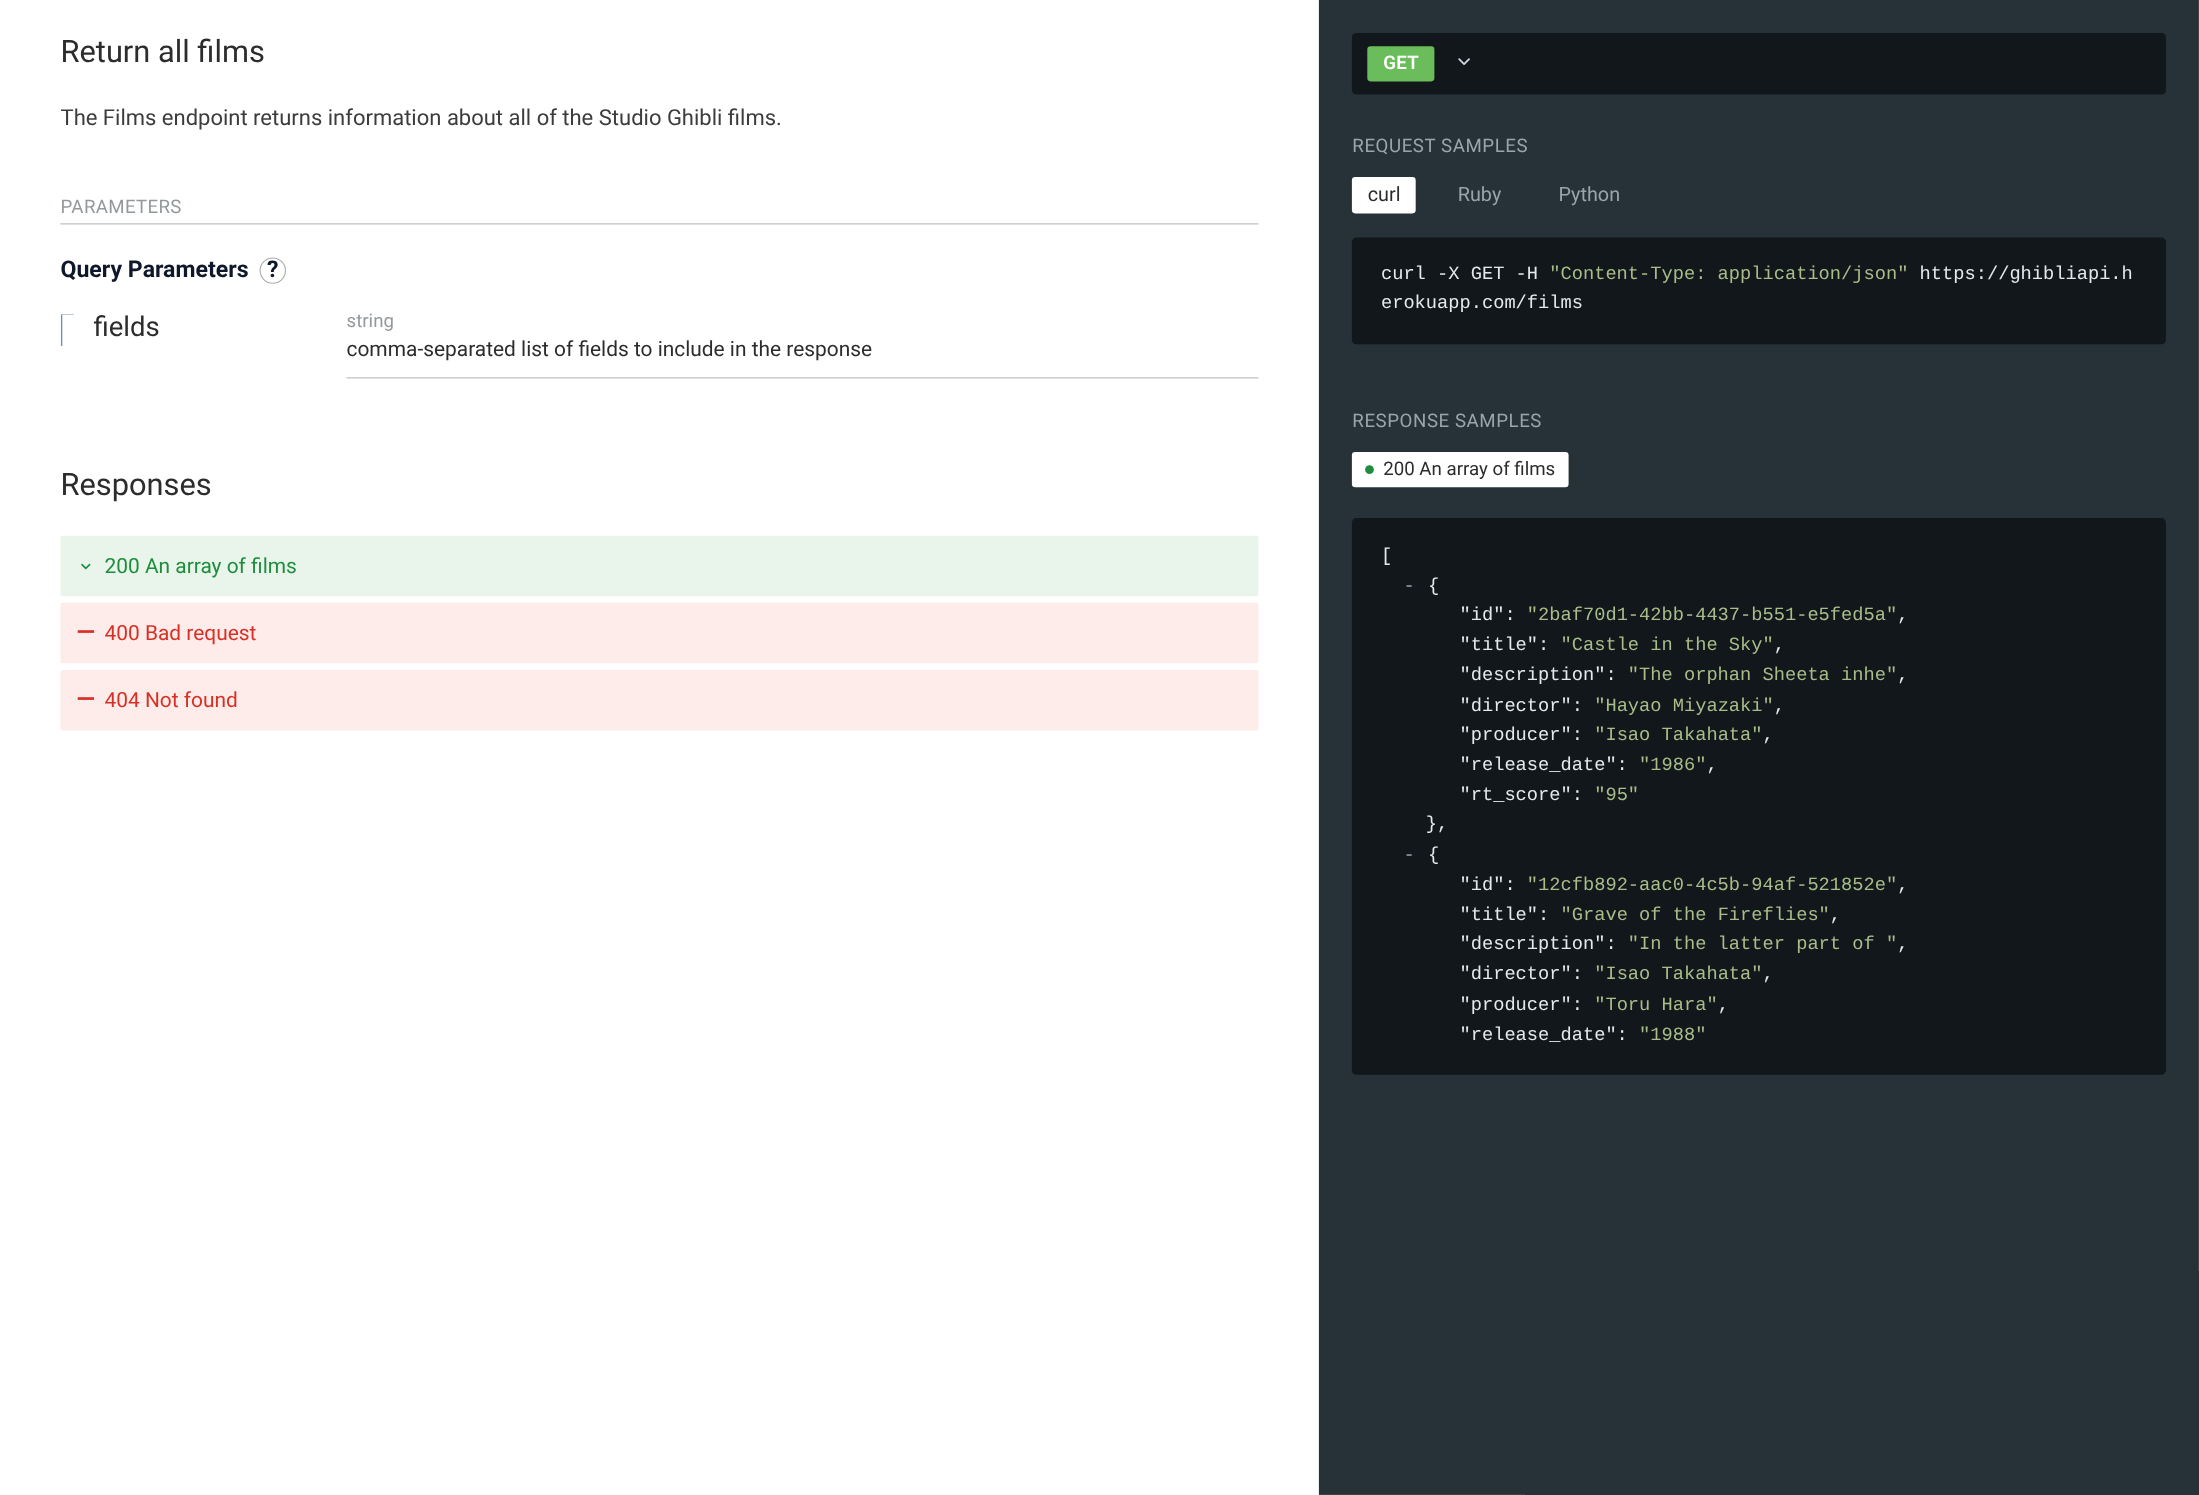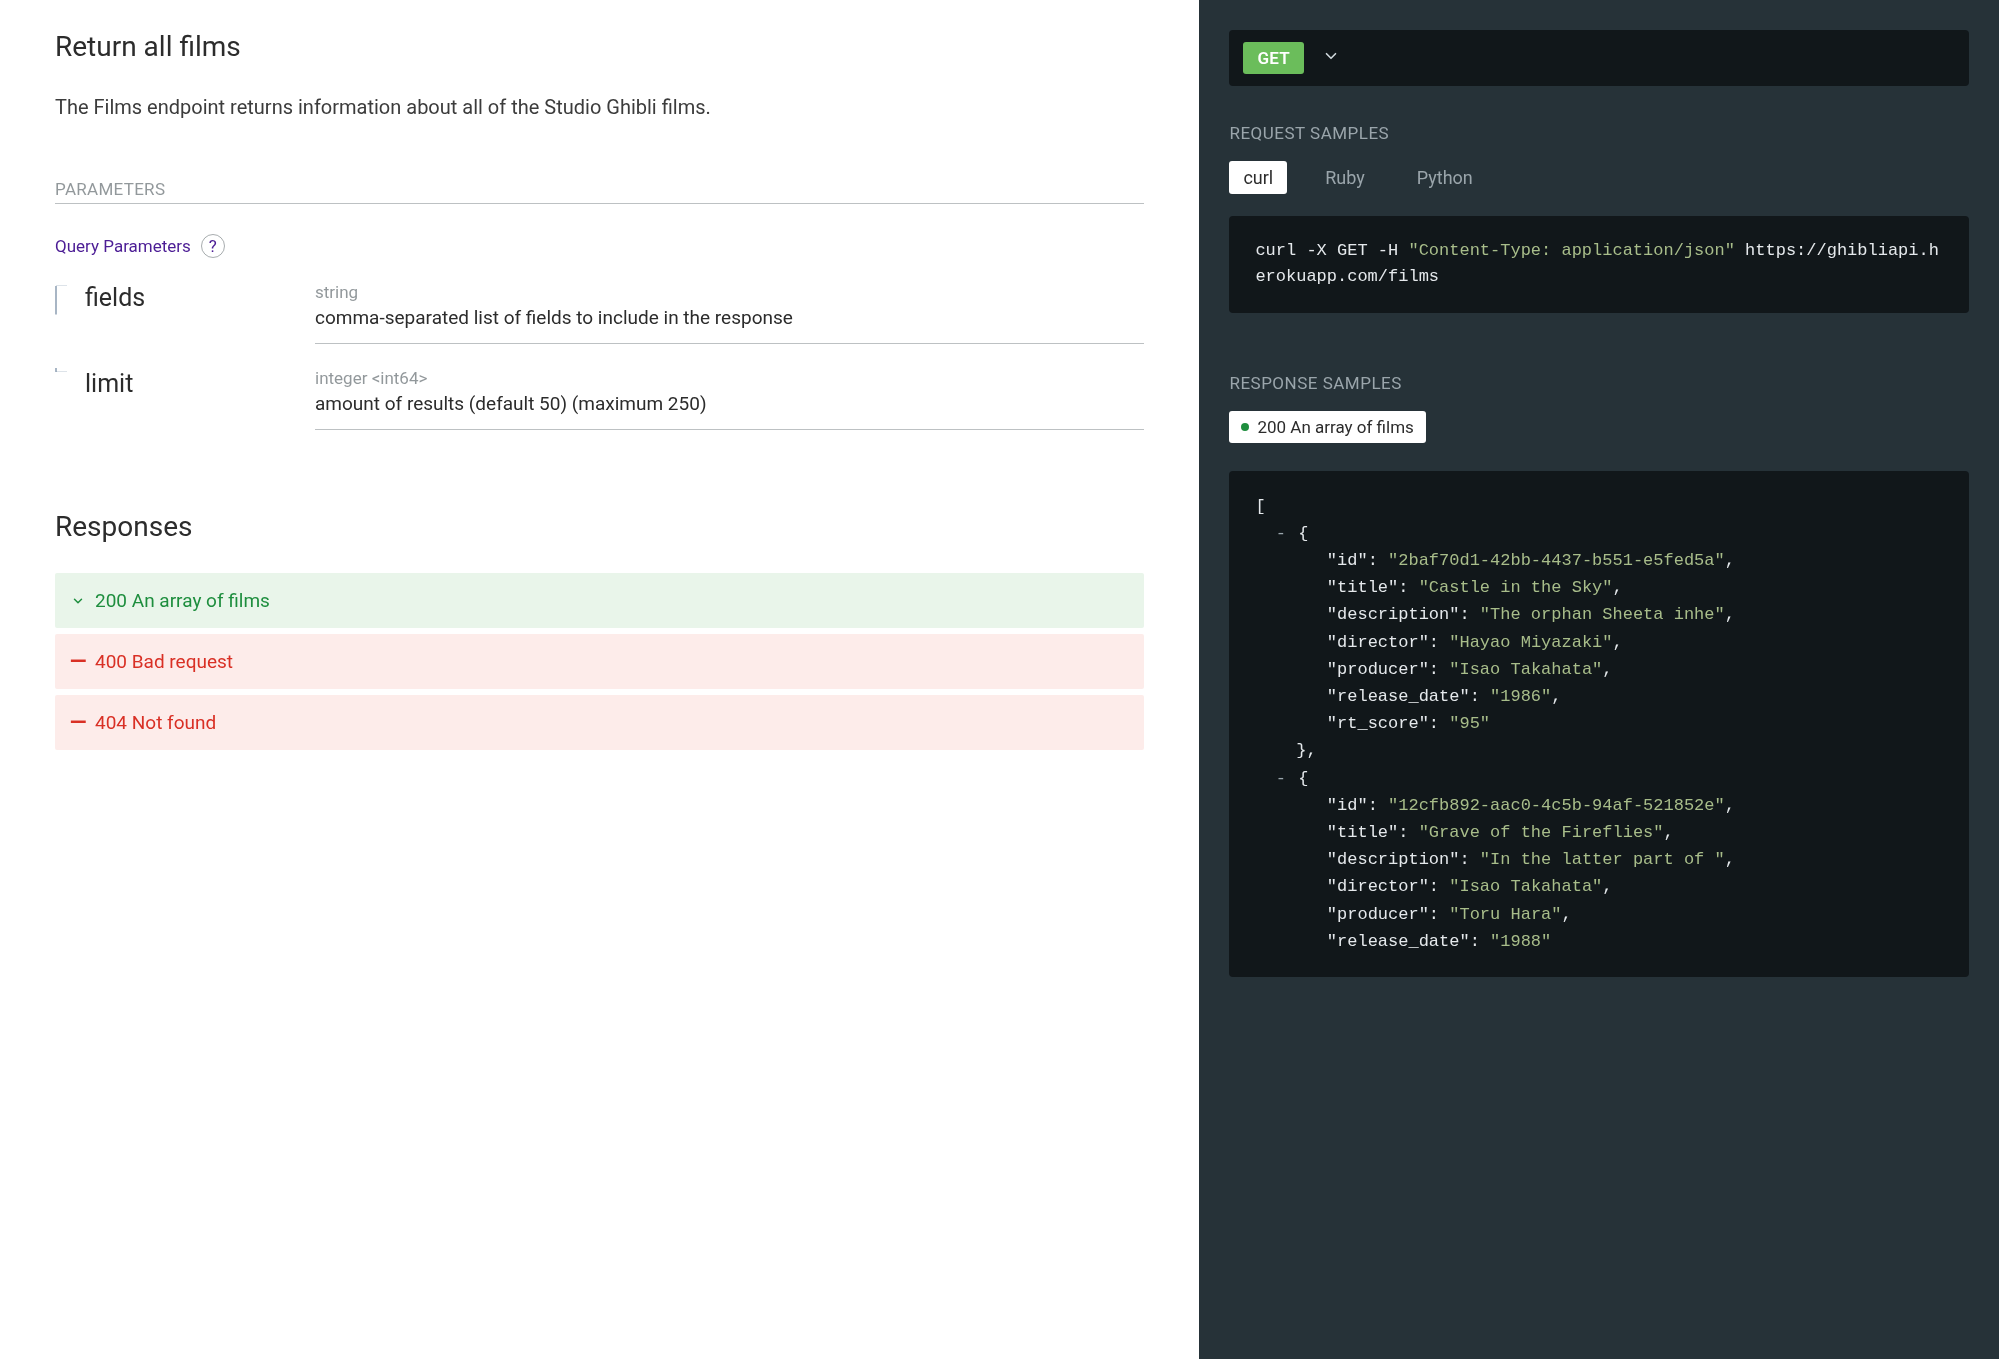--- a/index.html
+++ b/index.html
@@ -46,23 +46,23 @@
     border-bottom: 1px solid rgba(38,50,56,0.3);
     margin-bottom: 30px;
   }
   .qp-header {
     display: flex;
     align-items: center;
     gap: 10px;
     margin-bottom: 24px;
   }
   .qp-header span {
-    font-size: 17px;
-    font-weight: 400;
-    color: #4c1d95;
+    font-size: 21px;
+    font-weight: 700;
+    color: #0f172a;
   }
   .help-circle {
     width: 24px; height: 24px;
     border: 1.3px solid rgba(38,50,56,0.4);
     border-radius: 50%;
     display: flex;
     align-items: center;
     justify-content: center;
     font-size: 14px;
     color: rgba(38,50,56,0.5);
@@ -269,34 +269,20 @@
           <div class="tree-col">
             <svg viewBox="0 0 16 100" preserveAspectRatio="none">
               <path d="M1 12 H12 M1 12 V100" stroke="#7a8fa6" stroke-width="1.3" fill="none"></path>
             </svg>
           </div>
           <div class="param-name">fields</div>
         </div>
         <div class="param-body">
           <div class="param-type">string</div>
           <div class="param-desc">comma-separated list of fields to include in the response</div>
-        </div>
-      </div>
-      <div class="param-row">
-        <div class="param-name-cell">
-          <div class="tree-col">
-            <svg viewBox="0 0 16 100" preserveAspectRatio="none">
-              <path d="M1 0 V12 M1 12 H12" stroke="#7a8fa6" stroke-width="1.3" fill="none"></path>
-            </svg>
-          </div>
-          <div class="param-name">limit</div>
-        </div>
-        <div class="param-body">
-          <div class="param-type">integer &lt;int64&gt;</div>
-          <div class="param-desc">amount of results (default 50) (maximum 250)</div>
         </div>
       </div>
     </div>
 
   <h2 class="responses-heading">Responses</h2>
   <div id="responses-list">
       <div class="resp-row resp-success">
         <span class="chevron-down-inline">
           <svg width="14" height="14" viewBox="0 0 24 24" fill="none" stroke="currentColor" stroke-width="2.5" stroke-linecap="round" stroke-linejoin="round">
             <polyline points="6 9 12 15 18 9"></polyline>

